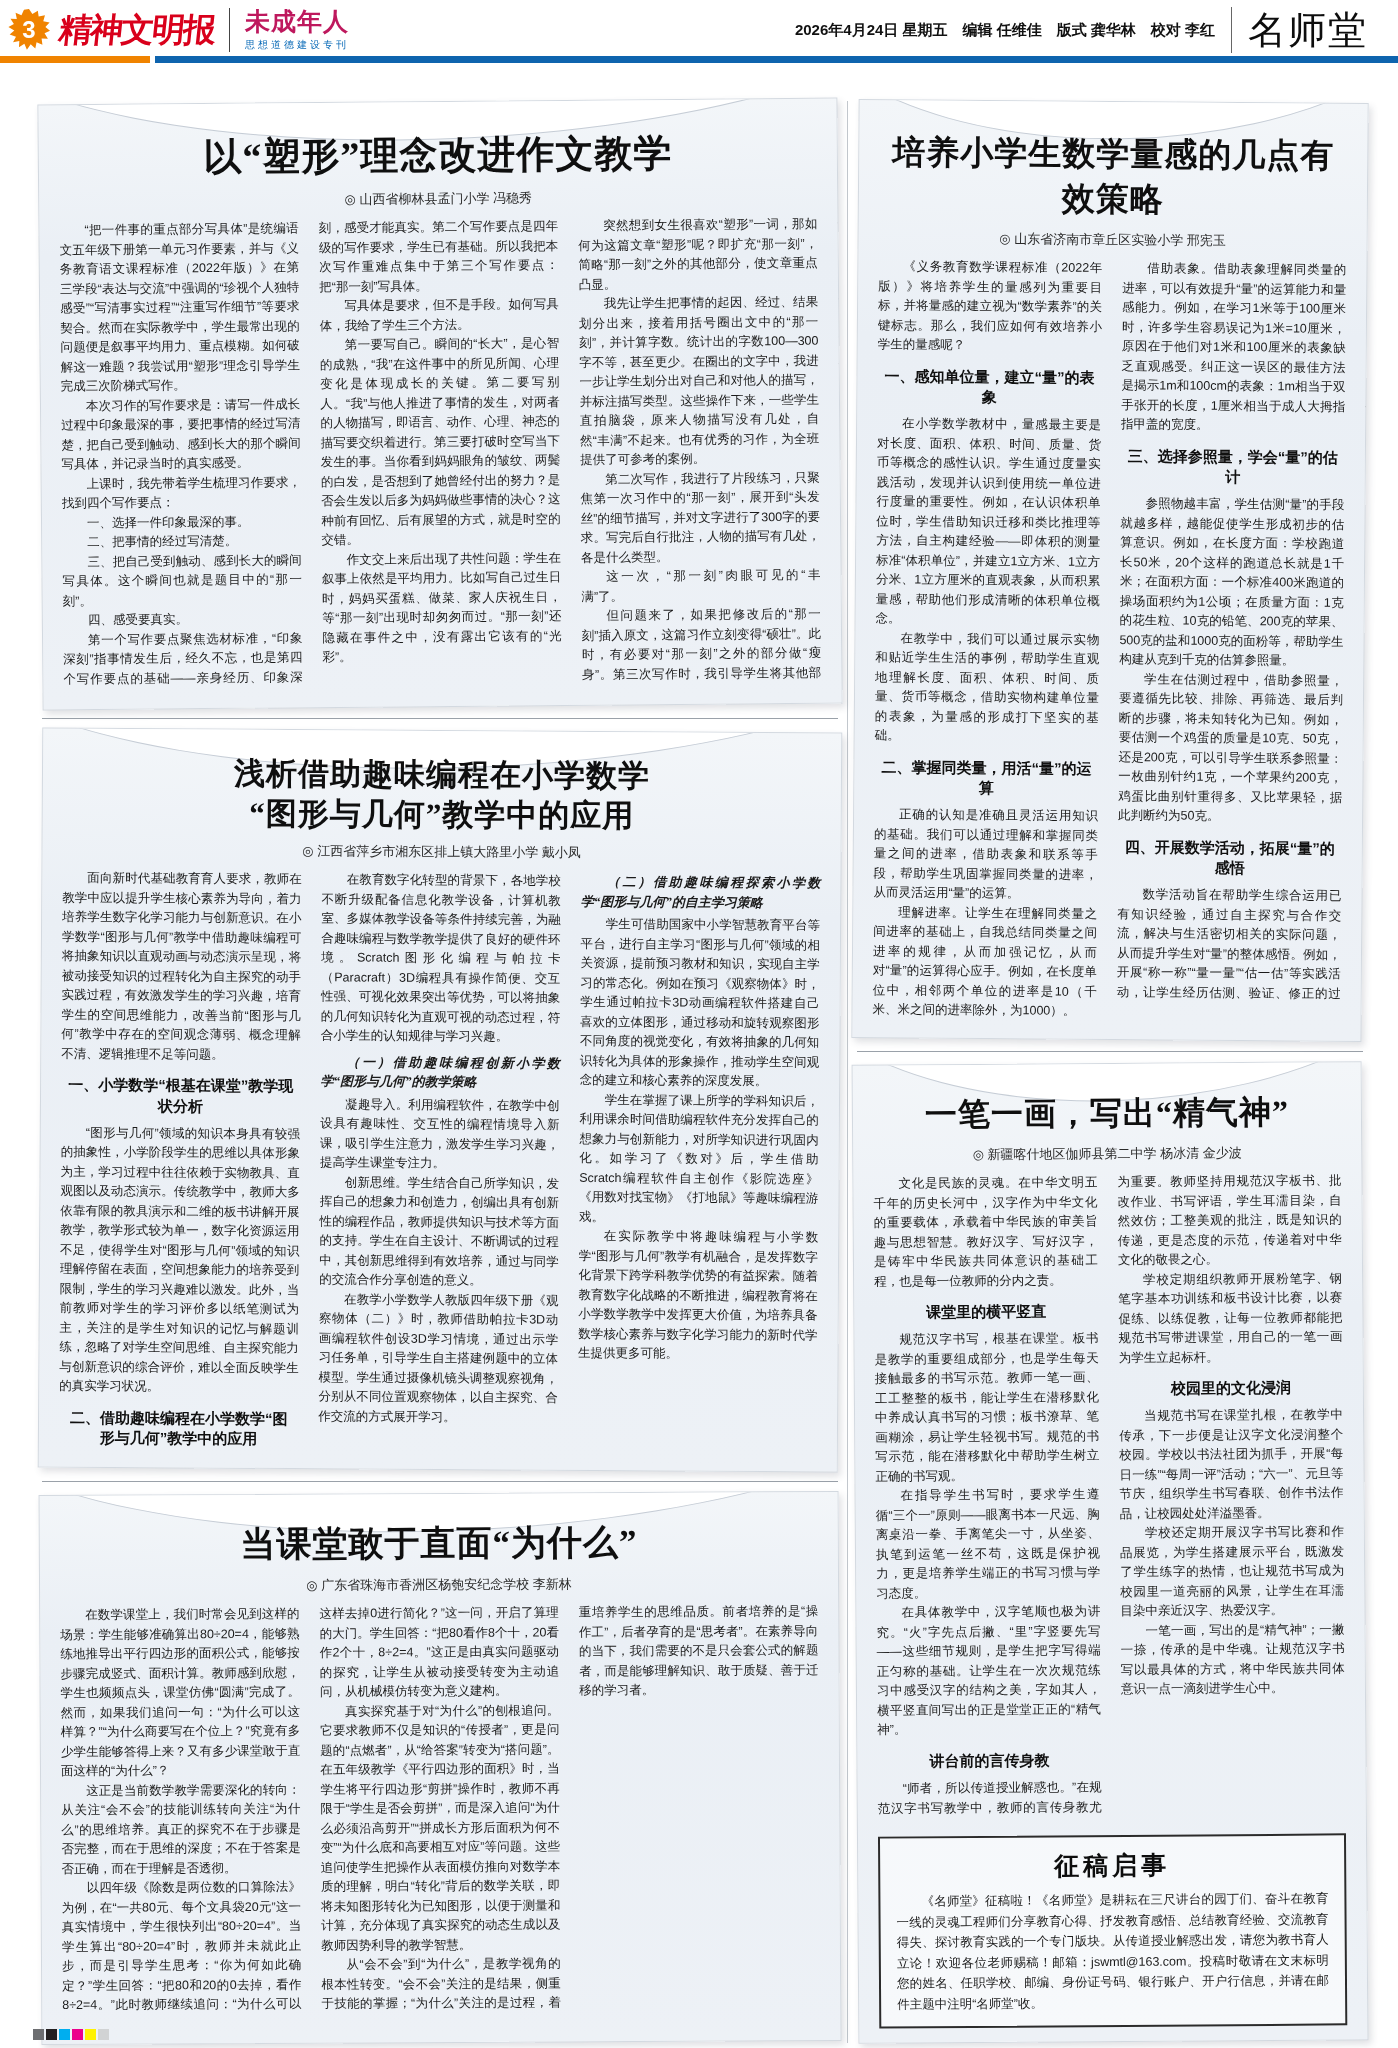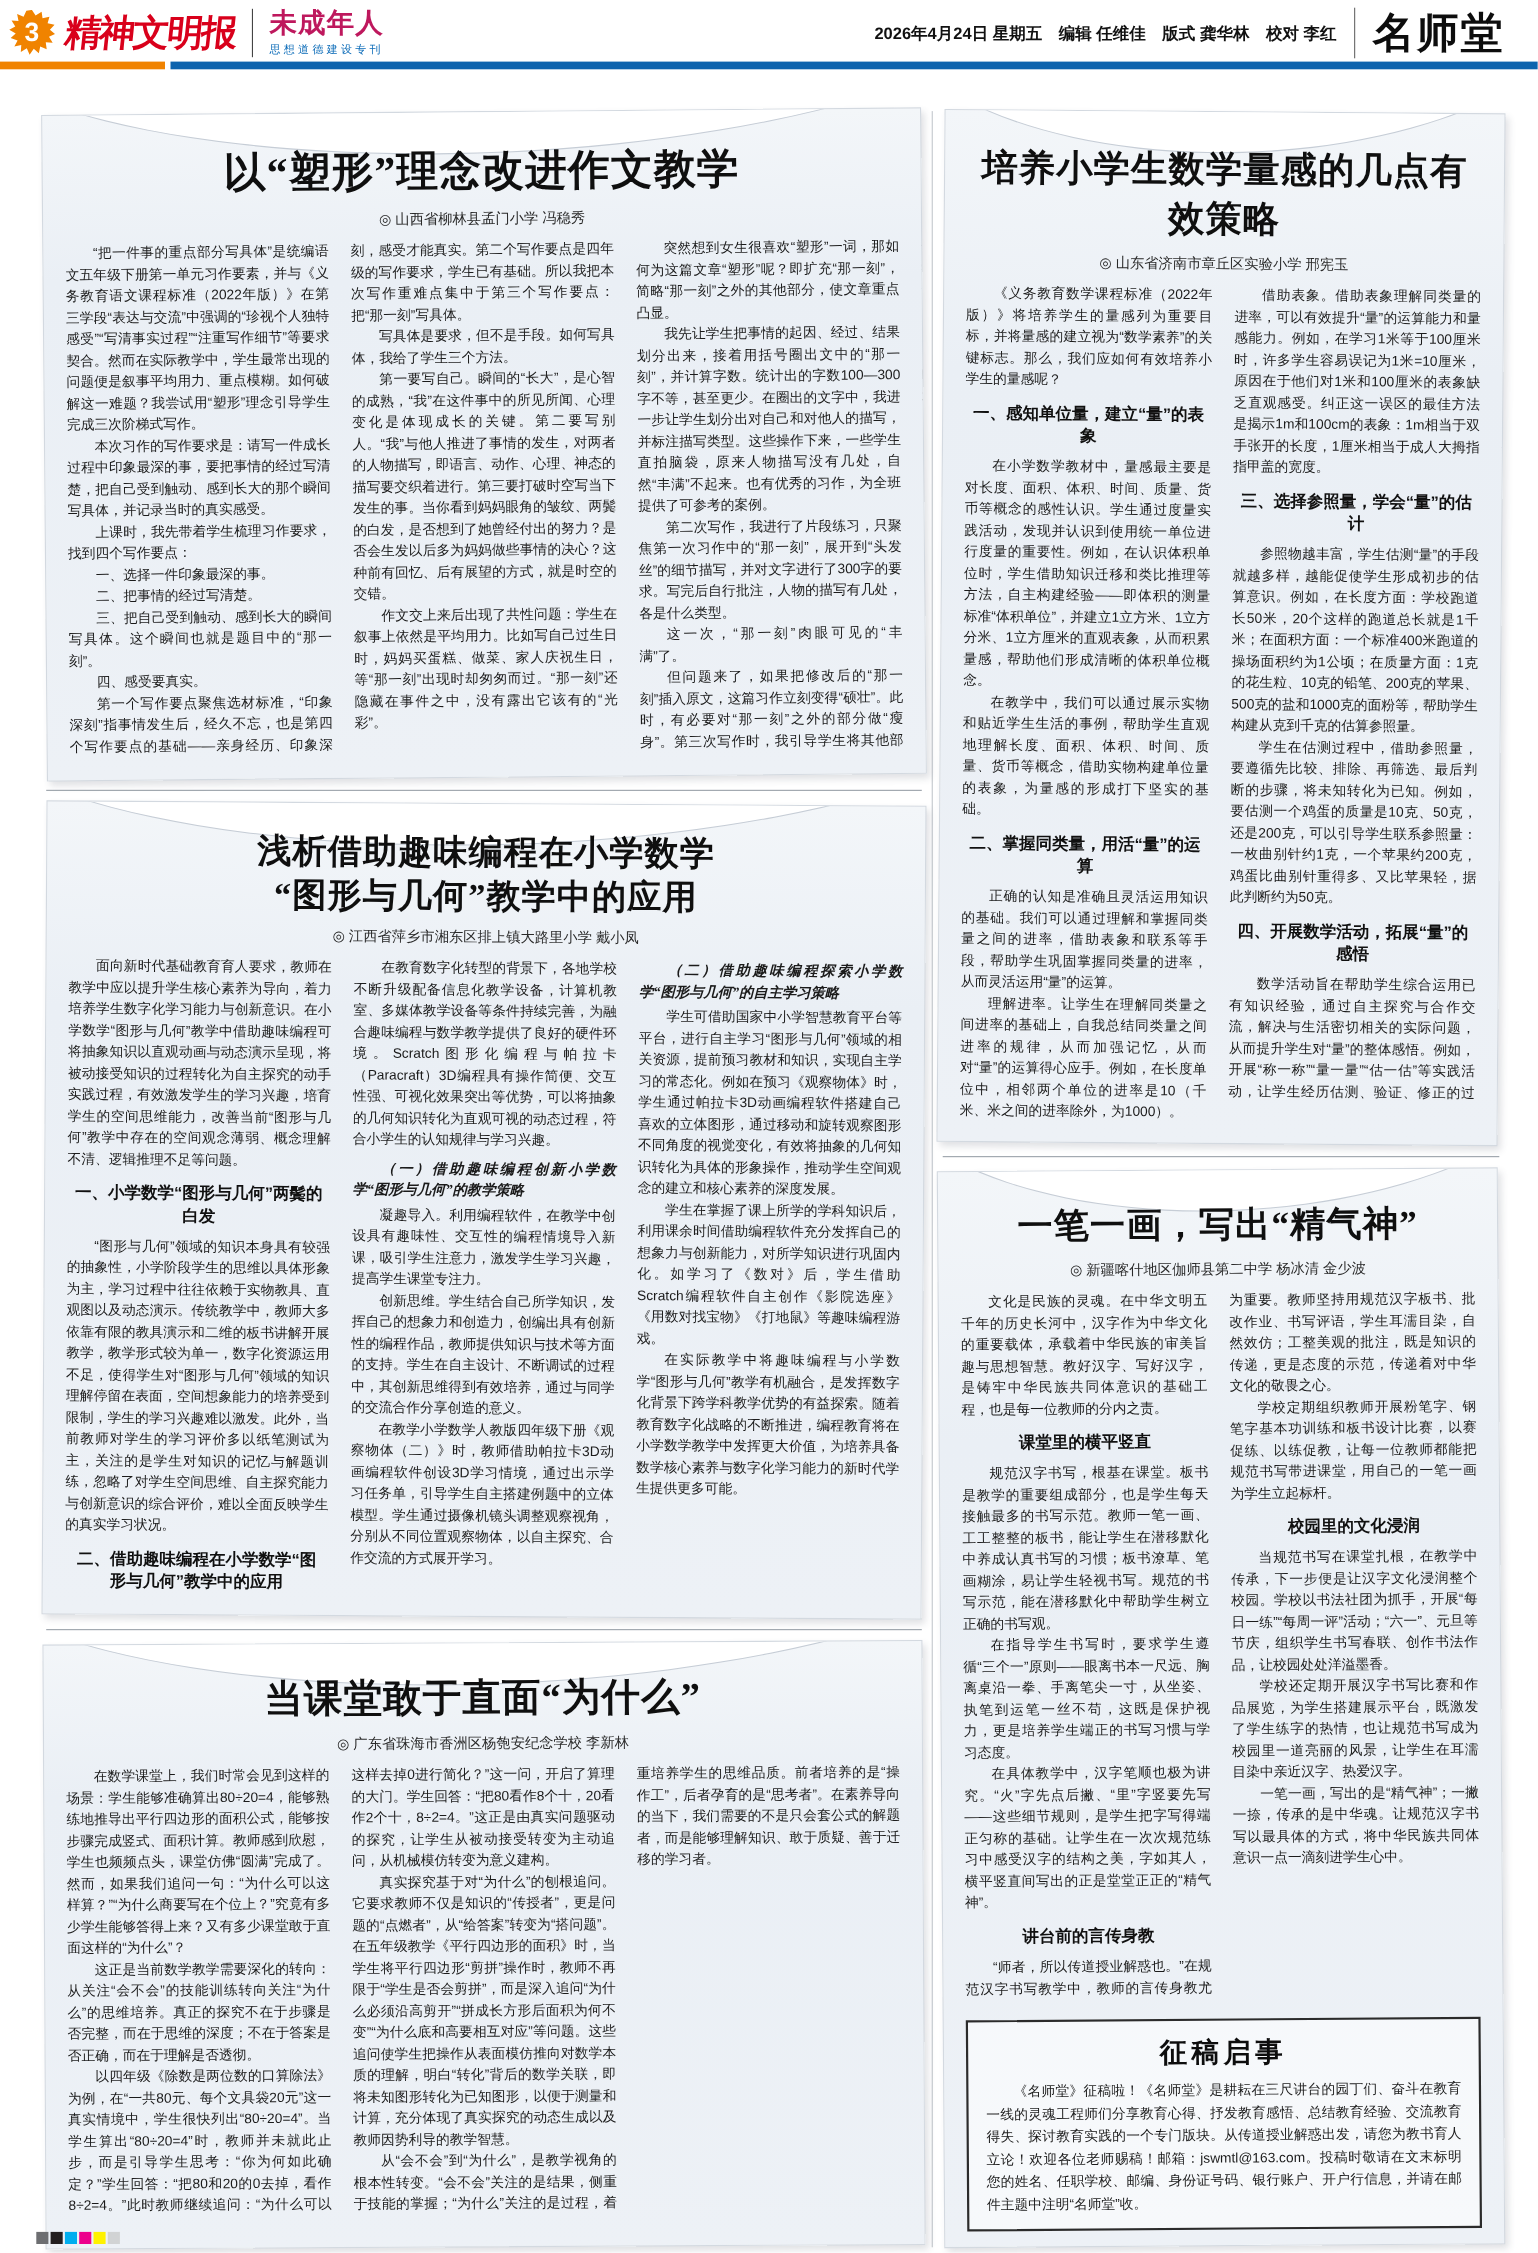--- a/index.html
+++ b/index.html
@@ -16,21 +16,21 @@
     display:flex; align-items:center; justify-content:center;
     clip-path:polygon(50% 0%,58% 12%,71% 4%,73% 18%,88% 15%,84% 29%,99% 32%,89% 43%,100% 52%,87% 58%,95% 71%,80% 70%,82% 85%,68% 79%,65% 94%,54% 84%,45% 97%,39% 83%,26% 91%,27% 76%,12% 79%,19% 66%,4% 61%,15% 51%,1% 43%,14% 36%,6% 23%,21% 24%,18% 9%,32% 15%,38% 2%);
   }
   .paper-name { font-family:"Liberation Serif","DejaVu Serif",serif; font-weight:800; font-size:33px; color:#d9001b; letter-spacing:-2px; transform:skewX(-6deg); white-space:nowrap; }
   .mast-div { width:1px; height:44px; background:#444; margin:0 6px; }
   .edition-name { font-size:25px; font-weight:800; color:#be185d; letter-spacing:1px; line-height:1; }
   .edition-sub { font-size:10px; color:#0b6bb8; letter-spacing:3px; margin-top:4px; }
   .mast-right { display:flex; align-items:center; gap:16px; }
   .dateline { font-size:15px; font-weight:600; color:#111; white-space:nowrap; }
   .vline { width:1px; height:46px; background:#666; }
-  .section-name { font-size:38px; font-weight:700; color:#0d0d0d; letter-spacing:2px; white-space:nowrap; }
+  .section-name { font-size:38px; font-weight:400; color:#0d0d0d; letter-spacing:2px; white-space:nowrap; }
   .bar-row { display:flex; gap:5px; padding:0; }
   .bar-orange { width:150px; height:7px; background:#f08300; }
   .bar-blue { flex:1; height:7px; background:#0e64ae; }
 
   
   main { display:flex; padding:38px 33px 0 40px; align-items:stretch; }
   .col-l { width:800px; }
   .vrule { width:1px; background:#c2c7cd; margin:0 7px; }
   .col-r { flex:1; }
   .hrule { height:1px; background:#9aa1a9; margin:11px 2px; }
@@ -135,21 +135,21 @@
     <div class="hrule"></div>
 
     <article class="sheet tilt-l2">
       <h1 class="headline h-a3">
         <span>浅析借助趣味编程在小学数学</span><br>
         <span>“图形与几何”教学中的应用</span>
       </h1>
       <div class="byline">◎ 江西省萍乡市湘东区排上镇大路里小学 戴小凤</div>
       <div class="cols cols3 cols-a3">
           <p class="p">面向新时代基础教育育人要求，教师在教学中应以提升学生核心素养为导向，着力培养学生数字化学习能力与创新意识。在小学数学“图形与几何”教学中借助趣味编程可将抽象知识以直观动画与动态演示呈现，将被动接受知识的过程转化为自主探究的动手实践过程，有效激发学生的学习兴趣，培育学生的空间思维能力，改善当前“图形与几何”教学中存在的空间观念薄弱、概念理解不清、逻辑推理不足等问题。</p>
-          <p class="sec">一、小学数学“图形与几何”两鬓的白发</p>
+          <p class="sec">一、小学数学“根基在课堂”教学现状分析</p>
           <p class="p">“图形与几何”领域的知识本身具有较强的抽象性，小学阶段学生的思维以具体形象为主，学习过程中往往依赖于实物教具、直观图以及动态演示。传统教学中，教师大多依靠有限的教具演示和二维的板书讲解开展教学，教学形式较为单一，数字化资源运用不足，使得学生对“图形与几何”领域的知识理解停留在表面，空间想象能力的培养受到限制，学生的学习兴趣难以激发。此外，当前教师对学生的学习评价多以纸笔测试为主，关注的是学生对知识的记忆与解题训练，忽略了对学生空间思维、自主探究能力与创新意识的综合评价，难以全面反映学生的真实学习状况。</p>
           <p class="sec">二、借助趣味编程在小学数学“图形与几何”教学中的应用</p>
           <p class="p">在教育数字化转型的背景下，各地学校不断升级配备信息化教学设备，计算机教室、多媒体教学设备等条件持续完善，为融合趣味编程与数学教学提供了良好的硬件环境。Scratch图形化编程与帕拉卡（Paracraft）3D编程具有操作简便、交互性强、可视化效果突出等优势，可以将抽象的几何知识转化为直观可视的动态过程，符合小学生的认知规律与学习兴趣。</p>
           <p class="kai">（一）借助趣味编程创新小学数学“图形与几何”的教学策略</p>
           <p class="p">凝趣导入。利用编程软件，在教学中创设具有趣味性、交互性的编程情境导入新课，吸引学生注意力，激发学生学习兴趣，提高学生课堂专注力。</p>
           <p class="p">创新思维。学生结合自己所学知识，发挥自己的想象力和创造力，创编出具有创新性的编程作品，教师提供知识与技术等方面的支持。学生在自主设计、不断调试的过程中，其创新思维得到有效培养，通过与同学的交流合作分享创造的意义。</p>
           <p class="p">在教学小学数学人教版四年级下册《观察物体（二）》时，教师借助帕拉卡3D动画编程软件创设3D学习情境，通过出示学习任务单，引导学生自主搭建例题中的立体模型。学生通过摄像机镜头调整观察视角，分别从不同位置观察物体，以自主探究、合作交流的方式展开学习。</p>
           <p class="kai">（二）借助趣味编程探索小学数学“图形与几何”的自主学习策略</p>
           <p class="p">学生可借助国家中小学智慧教育平台等平台，进行自主学习“图形与几何”领域的相关资源，提前预习教材和知识，实现自主学习的常态化。例如在预习《观察物体》时，学生通过帕拉卡3D动画编程软件搭建自己喜欢的立体图形，通过移动和旋转观察图形不同角度的视觉变化，有效将抽象的几何知识转化为具体的形象操作，推动学生空间观念的建立和核心素养的深度发展。</p>
           <p class="p">学生在掌握了课上所学的学科知识后，利用课余时间借助编程软件充分发挥自己的想象力与创新能力，对所学知识进行巩固内化。如学习了《数对》后，学生借助Scratch编程软件自主创作《影院选座》《用数对找宝物》《打地鼠》等趣味编程游戏。</p>

